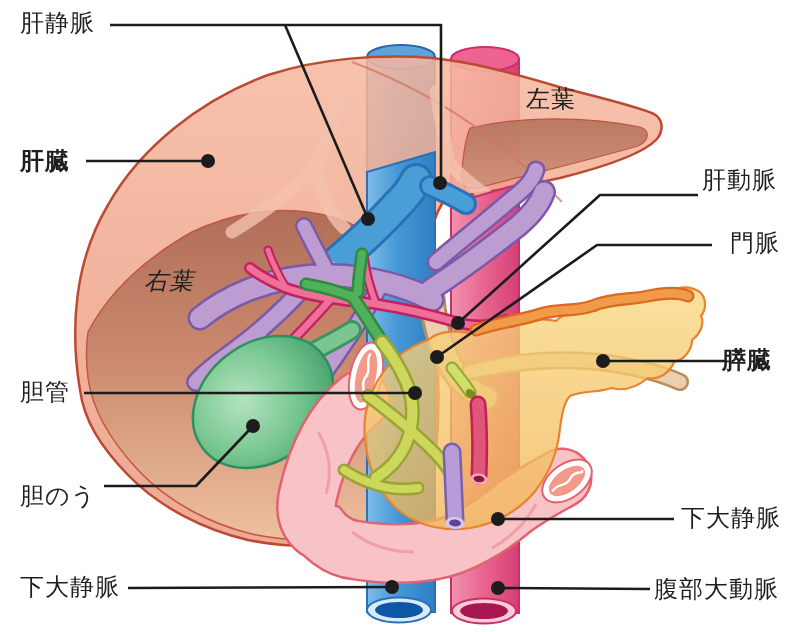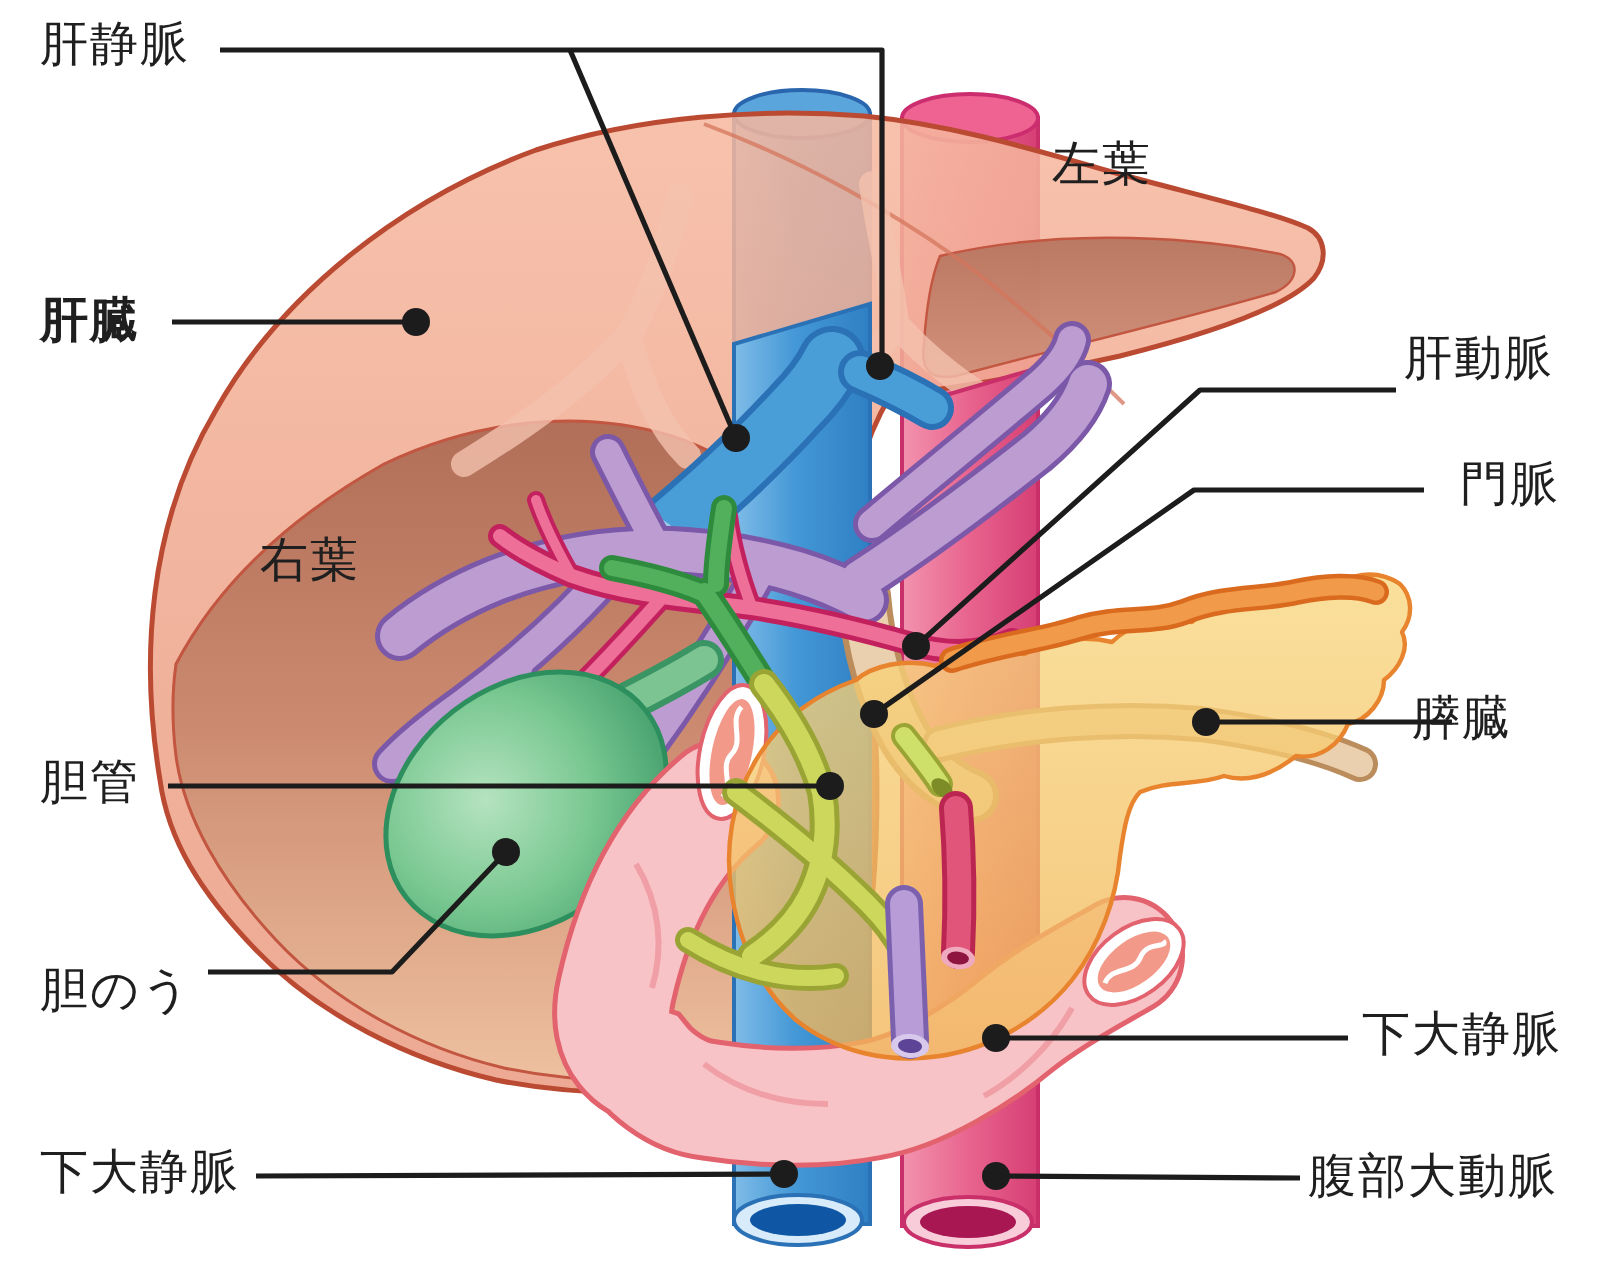--- a/index.html
+++ b/index.html
@@ -8,25 +8,25 @@
     font-family:"Liberation Sans","DejaVu Sans",sans-serif;
   }
   #art{position:absolute;left:0;top:0;}
   .lbl{
     position:absolute;color:#1f1f1f;font-size:24px;font-weight:500;
     letter-spacing:1px;white-space:nowrap;line-height:1;
   }
   
   .lbl-hepatic-vein{left:20px;top:11px;}
   .lbl-liver{left:20px;top:149px;font-weight:bold;}
-  .lbl-left-lobe{left:526px;top:71px;font-family:Liberation Serif, serif;}
-  .lbl-right-lobe{left:130px;top:269px;}
+  .lbl-left-lobe{left:526px;top:87px;font-family:Liberation Serif, serif;}
+  .lbl-right-lobe{left:144px;top:269px;font-style:italic;}
   .lbl-hepatic-artery{left:702px;top:168px;}
   .lbl-portal-vein{left:730px;top:231px;}
-  .lbl-pancreas{left:706px;top:348px;}
+  .lbl-pancreas{left:722px;top:348px;font-weight:bold;}
   .lbl-bile-duct{left:20px;top:380px;text-align:right;}
   .lbl-gallbladder{left:20px;top:484px;}
   .lbl-duodenum{left:681px;top:506px;}
   .lbl-ivc{left:20px;top:575px;}
   .lbl-aorta{left:654px;top:577px;}
 </style>
 </head>
 <body>
 
 <div id="stage">

